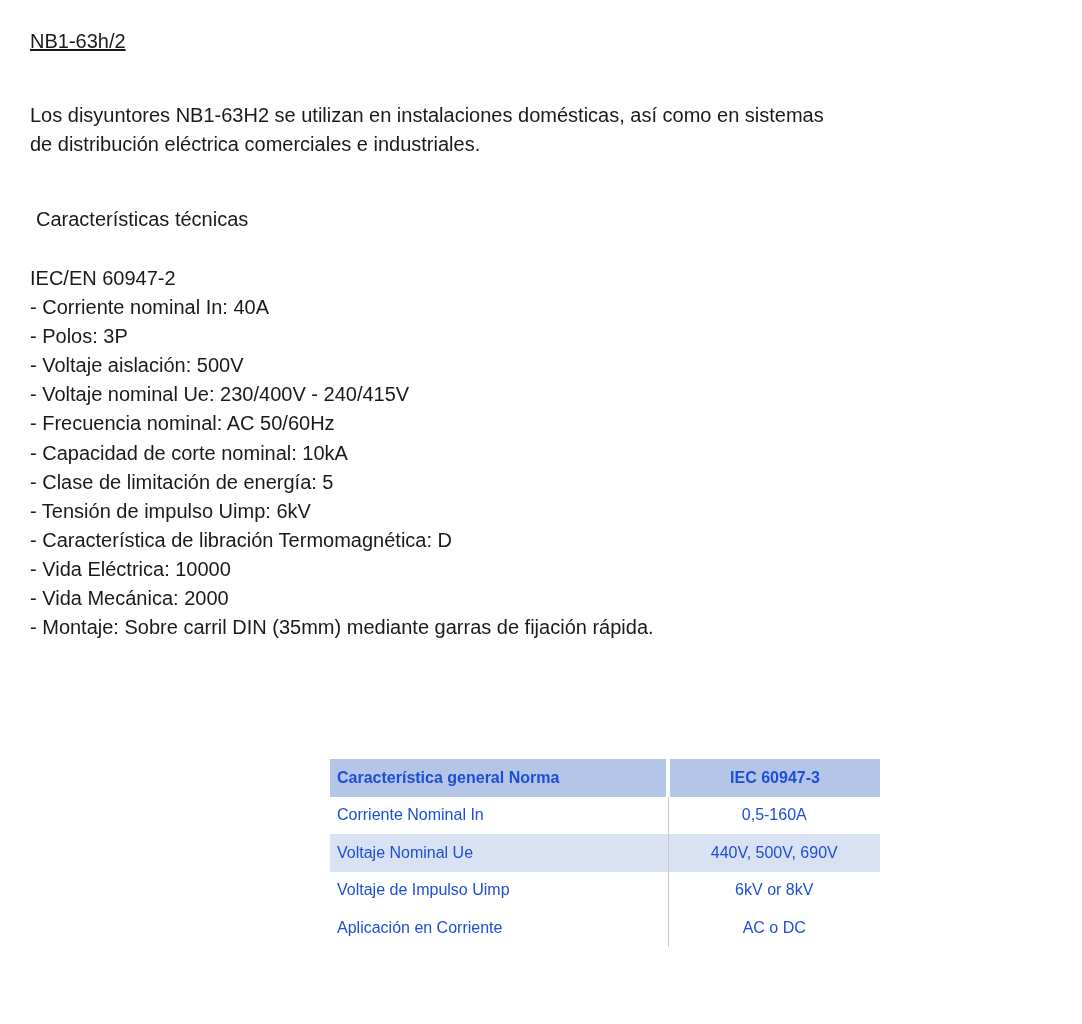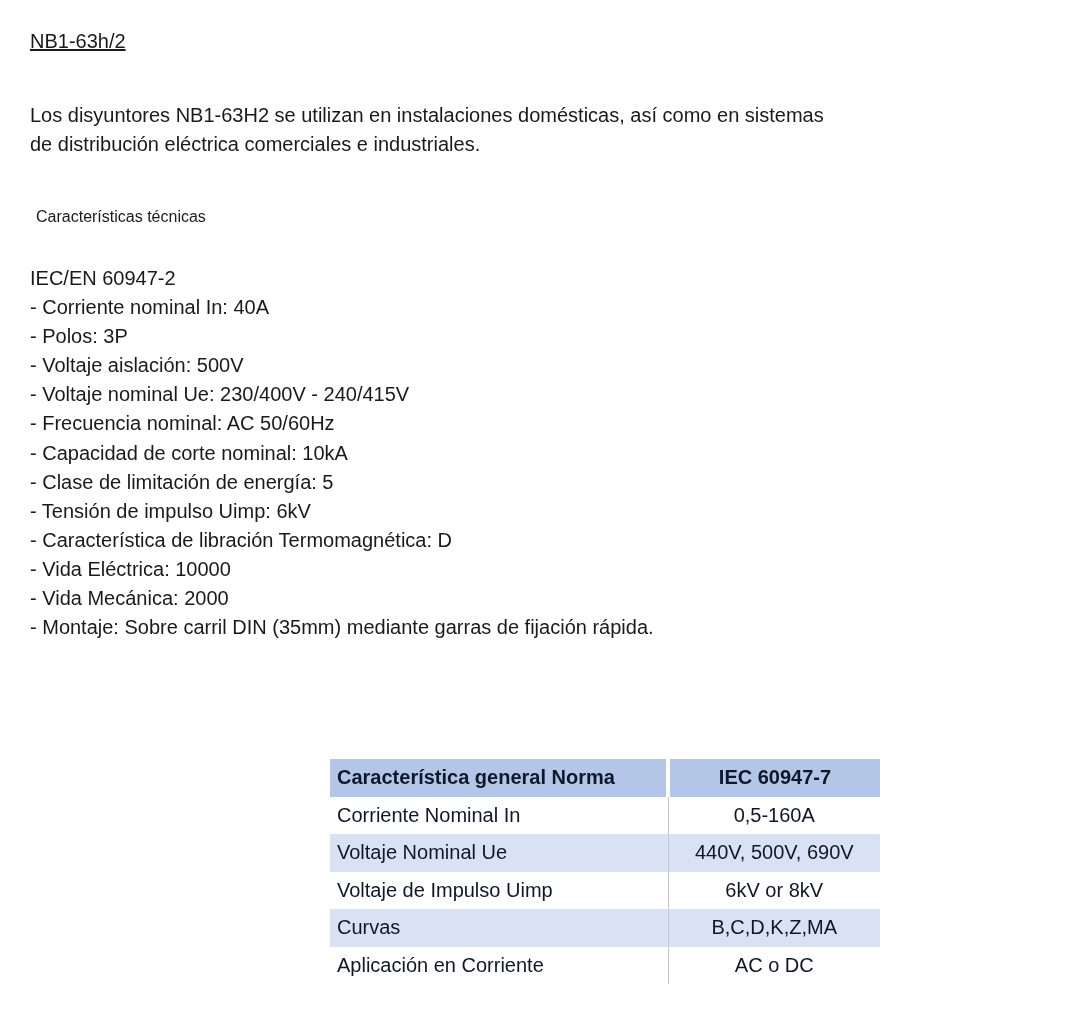--- a/index.html
+++ b/index.html
@@ -28,40 +28,40 @@
     left: 30px;
     top: 101px;
     font-size: 20px;
     line-height: 29px;
   }
   .intro .line { white-space: nowrap; }
   .section-heading {
     position: absolute;
     left: 36px;
     top: 208px;
-    font-size: 16px;
+    font-size: 20px;
     white-space: nowrap;
   }
   .specs {
     position: absolute;
     left: 30px;
     top: 264px;
     font-size: 20px;
     line-height: 29.1px;
   }
   .specs .line { white-space: nowrap; }
   .spec-table {
     position: absolute;
     left: 330px;
     top: 759px;
     width: 550px;
     border-collapse: collapse;
     table-layout: fixed;
-    font-size: 20px;
-    color: #0f172a;
+    font-size: 16px;
+    color: #1d4ed8;
   }
   .spec-table col.c1 { width: 338px; }
   .spec-table col.c2 { width: 212px; }
   .spec-table th, .spec-table td {
     height: 37.5px;
     padding: 0;
     vertical-align: middle;
     font-weight: normal;
     overflow: hidden;
     white-space: nowrap;
@@ -118,39 +118,35 @@
   </div>
 
 <table class="spec-table">
   <colgroup>
       <col class="c1">
       <col class="c2">
     </colgroup>
   <thead>
     <tr>
       <th class="label-cell">Característica general Norma</th>
-      <th class="value-cell">IEC 60947-7</th>
+      <th class="value-cell">IEC 60947-3</th>
     </tr>
   </thead>
   <tbody>
 
   <tr>
         <td class="label-cell">Corriente Nominal In</td>
         <td class="value-cell">0,5-160A</td>
       </tr>
       <tr class="band">
         <td class="label-cell">Voltaje Nominal Ue</td>
         <td class="value-cell">440V, 500V, 690V</td>
       </tr>
       <tr>
         <td class="label-cell">Voltaje de Impulso Uimp</td>
         <td class="value-cell">6kV or 8kV</td>
       </tr>
-      <tr class="band">
-        <td class="label-cell">Curvas</td>
-        <td class="value-cell">B,C,D,K,Z,MA</td>
-      </tr>
       <tr>
         <td class="label-cell">Aplicación en Corriente</td>
         <td class="value-cell">AC o DC</td>
       </tr>
     </tbody>
 </table>
 
 </body></html>

